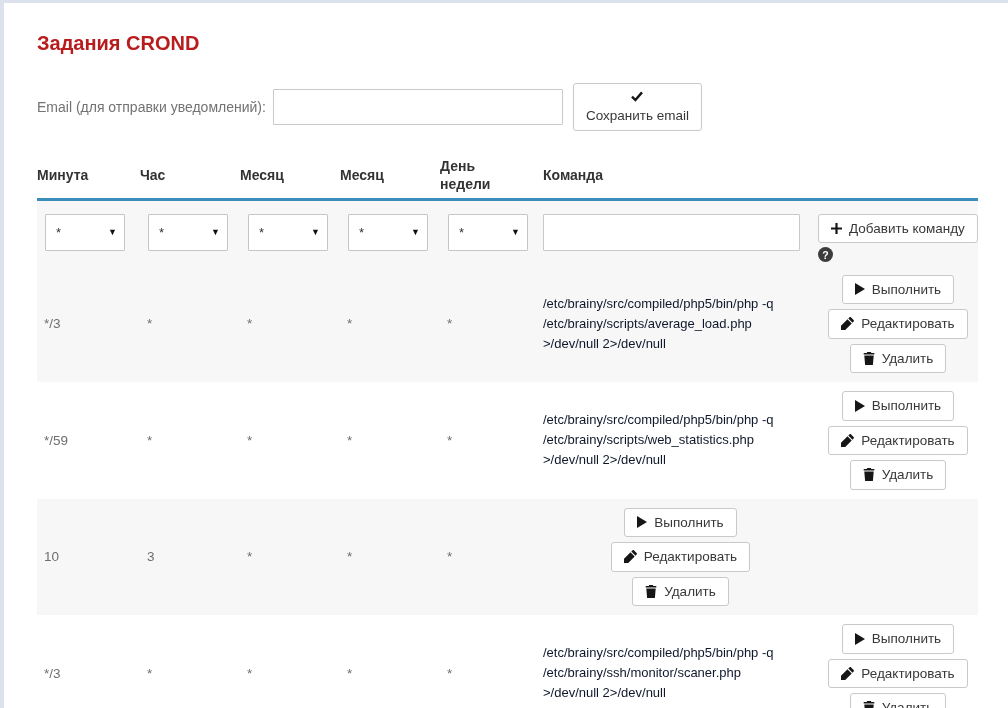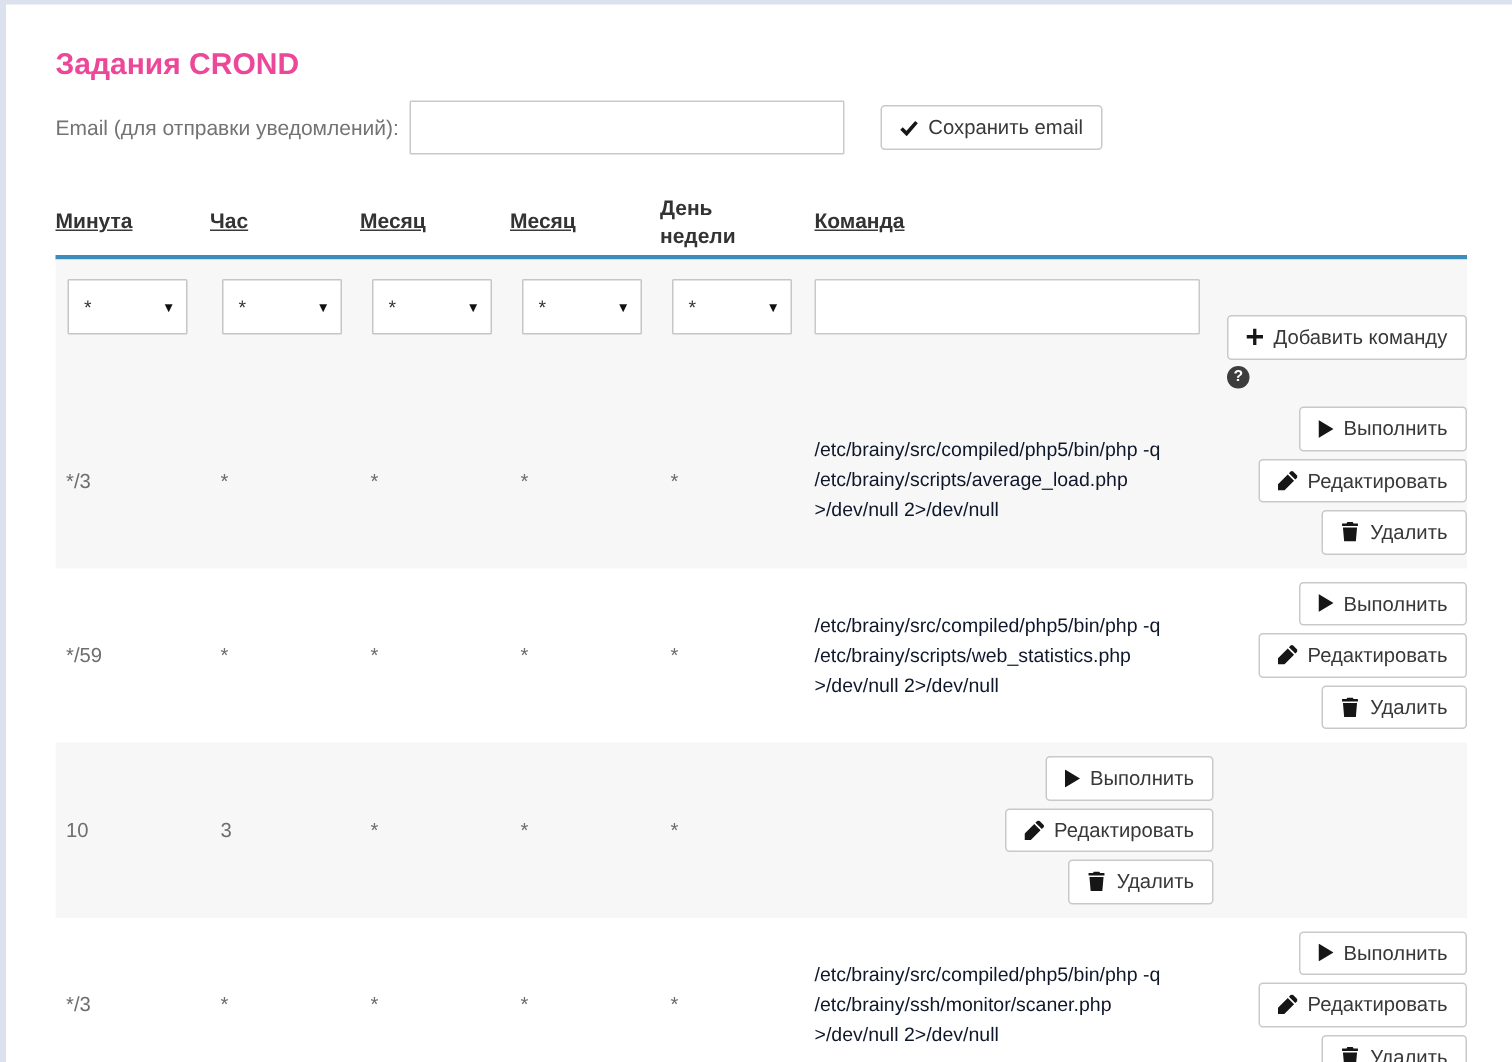--- a/index.html
+++ b/index.html
@@ -10,56 +10,55 @@
     border-left: 4px solid #dbe2ee;
     border-top: 3px solid #dbe2ee;
     overflow: hidden;
     color: #3a3a3a;
   }
   .container { padding: 29px 0 0 33px; }
 
   .page-title {
     font-size: 20px;
     font-weight: bold;
-    color: #ec4899;
-    margin-bottom: 12px;
+    color: #b91c1c;
+    margin-bottom: 28px;
   }
 
   
   .email-row { display: flex; align-items: center; margin-bottom: 23px; }
   .email-label { font-size: 14px; color: #737373; margin-right: 7px; }
   .email-input {
     width: 290px; height: 36px;
     border: 1px solid #c9c9c9; border-radius: 1px;
     background: #fff; font-size: 14px; padding: 0 8px;
     font-family: "Liberation Sans", sans-serif;
     outline: none;
   }
   .btn {
     display: inline-flex; align-items: center; gap: 7px;
     background: #ffffff; border: 1px solid #c9c9c9; border-radius: 3px;
     padding: 7px 12px; font-size: 13.5px; color: #383838;
     font-family: "Liberation Sans", sans-serif; cursor: pointer;
     white-space: nowrap; line-height: 1;
   }
   .btn svg { flex: 0 0 auto; }
-  .save-email-btn { margin-left: 24px; }
+  .save-email-btn { margin-left: 10px; flex-direction: column; }
 
   
   .cron-table { width: 941px; }
   .grid-row {
     display: grid;
     grid-template-columns: 103px 100px 100px 100px 103px 266px 169px;
   }
   .thead {
     border-bottom: 3px solid #3c8dbc;
     align-items: center;
     min-height: 47px;
     padding-bottom: 1px;
-    text-decoration: underline;
   }
   .th { font-size: 14px; font-weight: bold; color: #333; line-height: 1.3; }
   .th-weekday span { display: inline-block; max-width: 58px; }
 
   .filter-row { background: #f7f7f7; padding: 13px 0 3px 0; align-items: start; }
   .filter-cell { padding-left: 8px; }
   .select-wrap { position: relative; width: 80px; height: 37px; display: inline-block; }
   .select-wrap select {
     -webkit-appearance: none; appearance: none;
     width: 100%; height: 100%;
@@ -73,38 +72,38 @@
     position: absolute; right: 8px; top: 50%;
     transform: translateY(-52%);
     font-size: 9px; color: #111; pointer-events: none;
   }
   .command-input {
     width: 257px; height: 37px;
     border: 1px solid #c9c9c9; border-radius: 1px;
     background: #fff; font-size: 13px; padding: 0 8px;
     font-family: "Liberation Sans", sans-serif; outline: none;
   }
-  .addbtn-cell { padding-left: 9px; margin-top: 24px; }
+  .addbtn-cell { padding-left: 9px; }
   .help-icon {
     display: inline-flex; align-items: center; justify-content: center;
     width: 15px; height: 15px; border-radius: 50%;
     background: #3d3d3d; color: #fff;
     font-size: 10.5px; font-weight: bold;
     margin-top: 4px; cursor: pointer;
   }
 
   .data-row { min-height: 115px; align-items: center; }
   .data-row:nth-child(odd) { background: #f7f7f7; }
   .cron-val { font-size: 13.5px; color: #6e6e6e; padding-left: 7px; }
   .cmd-cell {
     font-size: 13px; color: #0f172a; line-height: 1.55;
     padding-right: 14px; overflow-wrap: break-word;
   }
   .actions-cell {
-    display: flex; flex-direction: column; align-items: flex-end;
+    display: flex; flex-direction: column; align-items: center;
     gap: 5px; padding: 9px 0 9px 9px;
   }
   .icon { fill: #161616; }
 </style>
 </head>
 <body>
 
 <div class="container">
 
   <h1 class="page-title">Задания CROND</h1>

